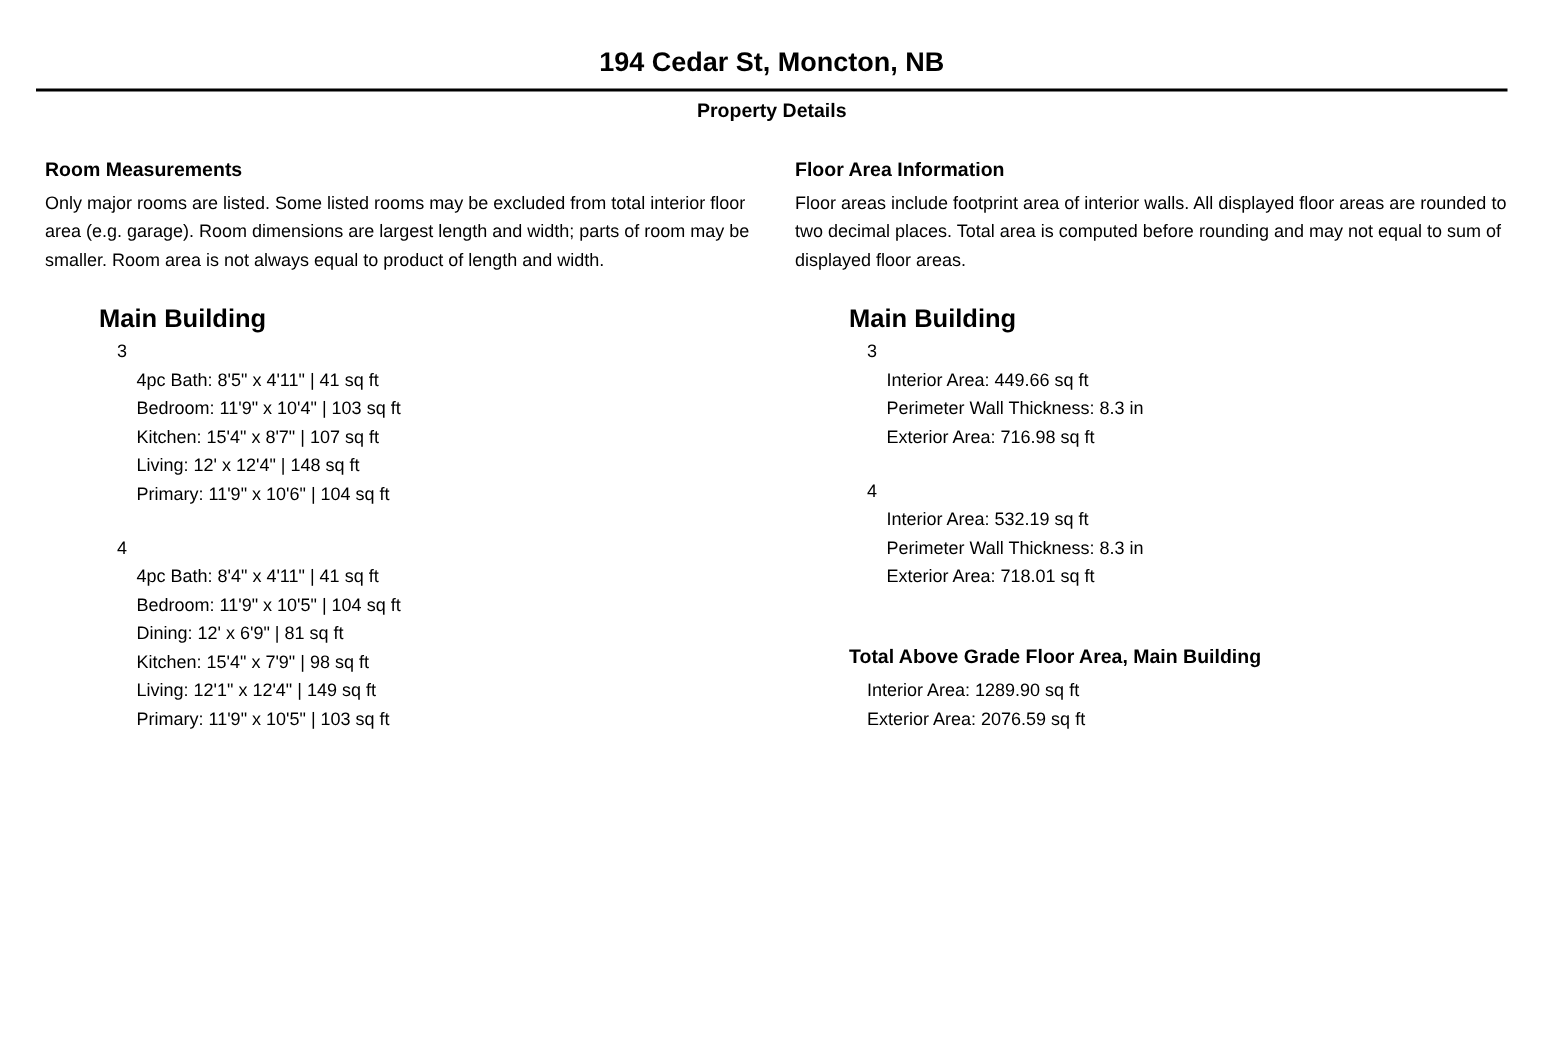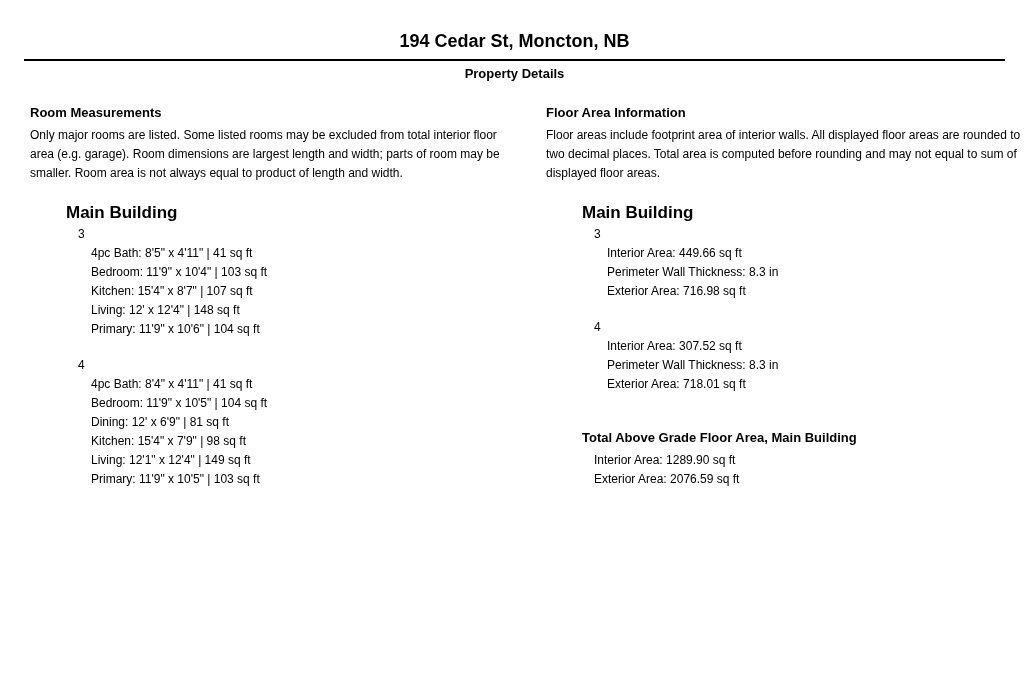--- a/index.html
+++ b/index.html
@@ -34,21 +34,21 @@
     font-size: 13px;
     line-height: 16px;
     font-weight: bold;
   }
   .columns {
     display: flex;
     margin-top: 23px;
     padding-left: 30px;
   }
   .col { width: 476px; }
-  .col-left { margin-right: 40px; }
+  .col-left { margin-right: 24px; }
   .section-heading {
     margin: 0;
     font-size: 13px;
     line-height: 15px;
     font-weight: bold;
   }
   .section-desc {
     margin: 6px 0 0 0;
     font-size: 12px;
     line-height: 19px;
@@ -139,21 +139,21 @@
           <div class="line-group">
             <div class="text-line">Interior Area: 449.66 sq ft</div>
             <div class="text-line">Perimeter Wall Thickness: 8.3 in</div>
             <div class="text-line">Exterior Area: 716.98 sq ft</div>
           </div>
         </div>
 
         <div class="floor">
           <div class="floor-label">4</div>
           <div class="line-group">
-            <div class="text-line">Interior Area: 307.52 sq ft</div>
+            <div class="text-line">Interior Area: 532.19 sq ft</div>
             <div class="text-line">Perimeter Wall Thickness: 8.3 in</div>
             <div class="text-line">Exterior Area: 718.01 sq ft</div>
           </div>
         </div>
       </div>
 
       <div class="total-block">
         <h4 class="total-heading">Total Above Grade Floor Area, Main Building</h4>
         <div class="total-lines">
           <div class="text-line">Interior Area: 1289.90 sq ft</div>

